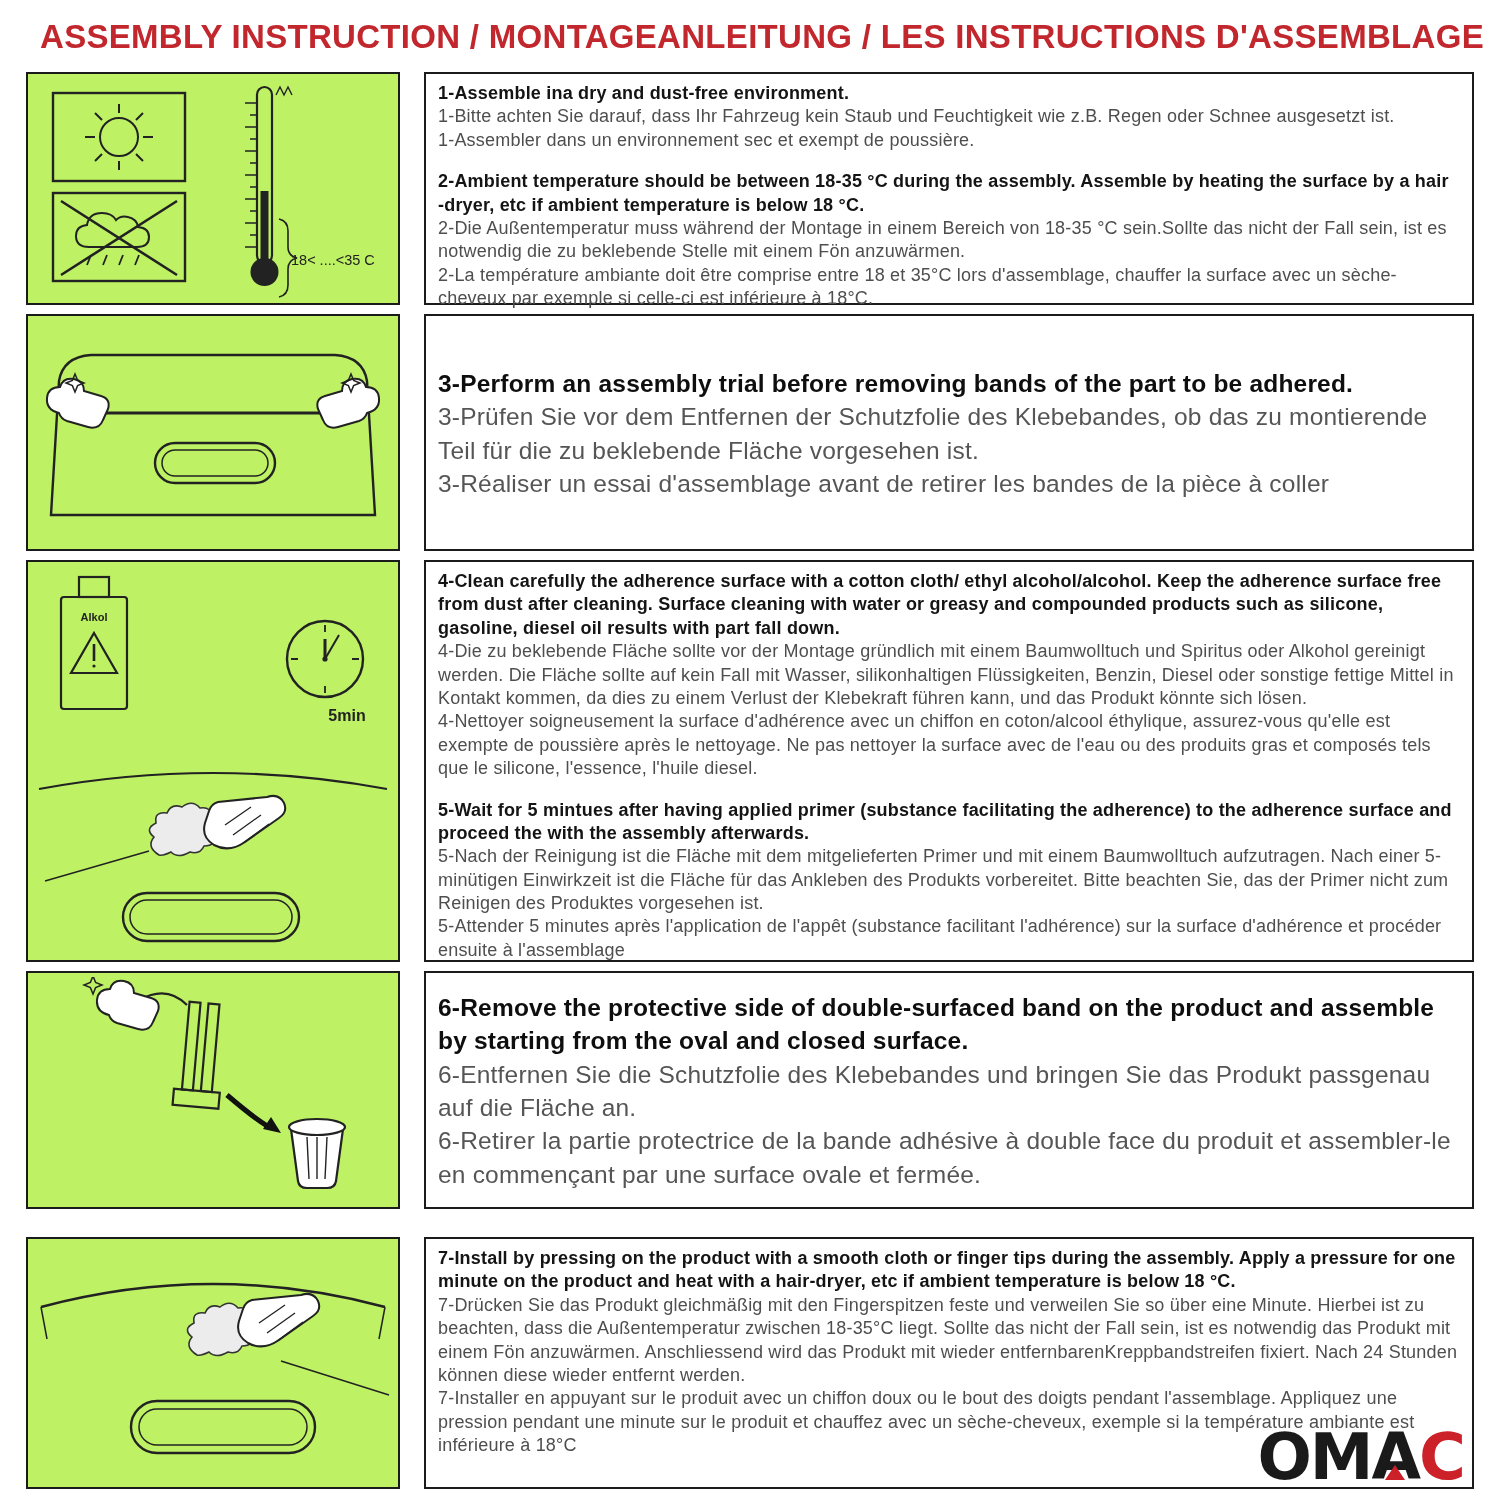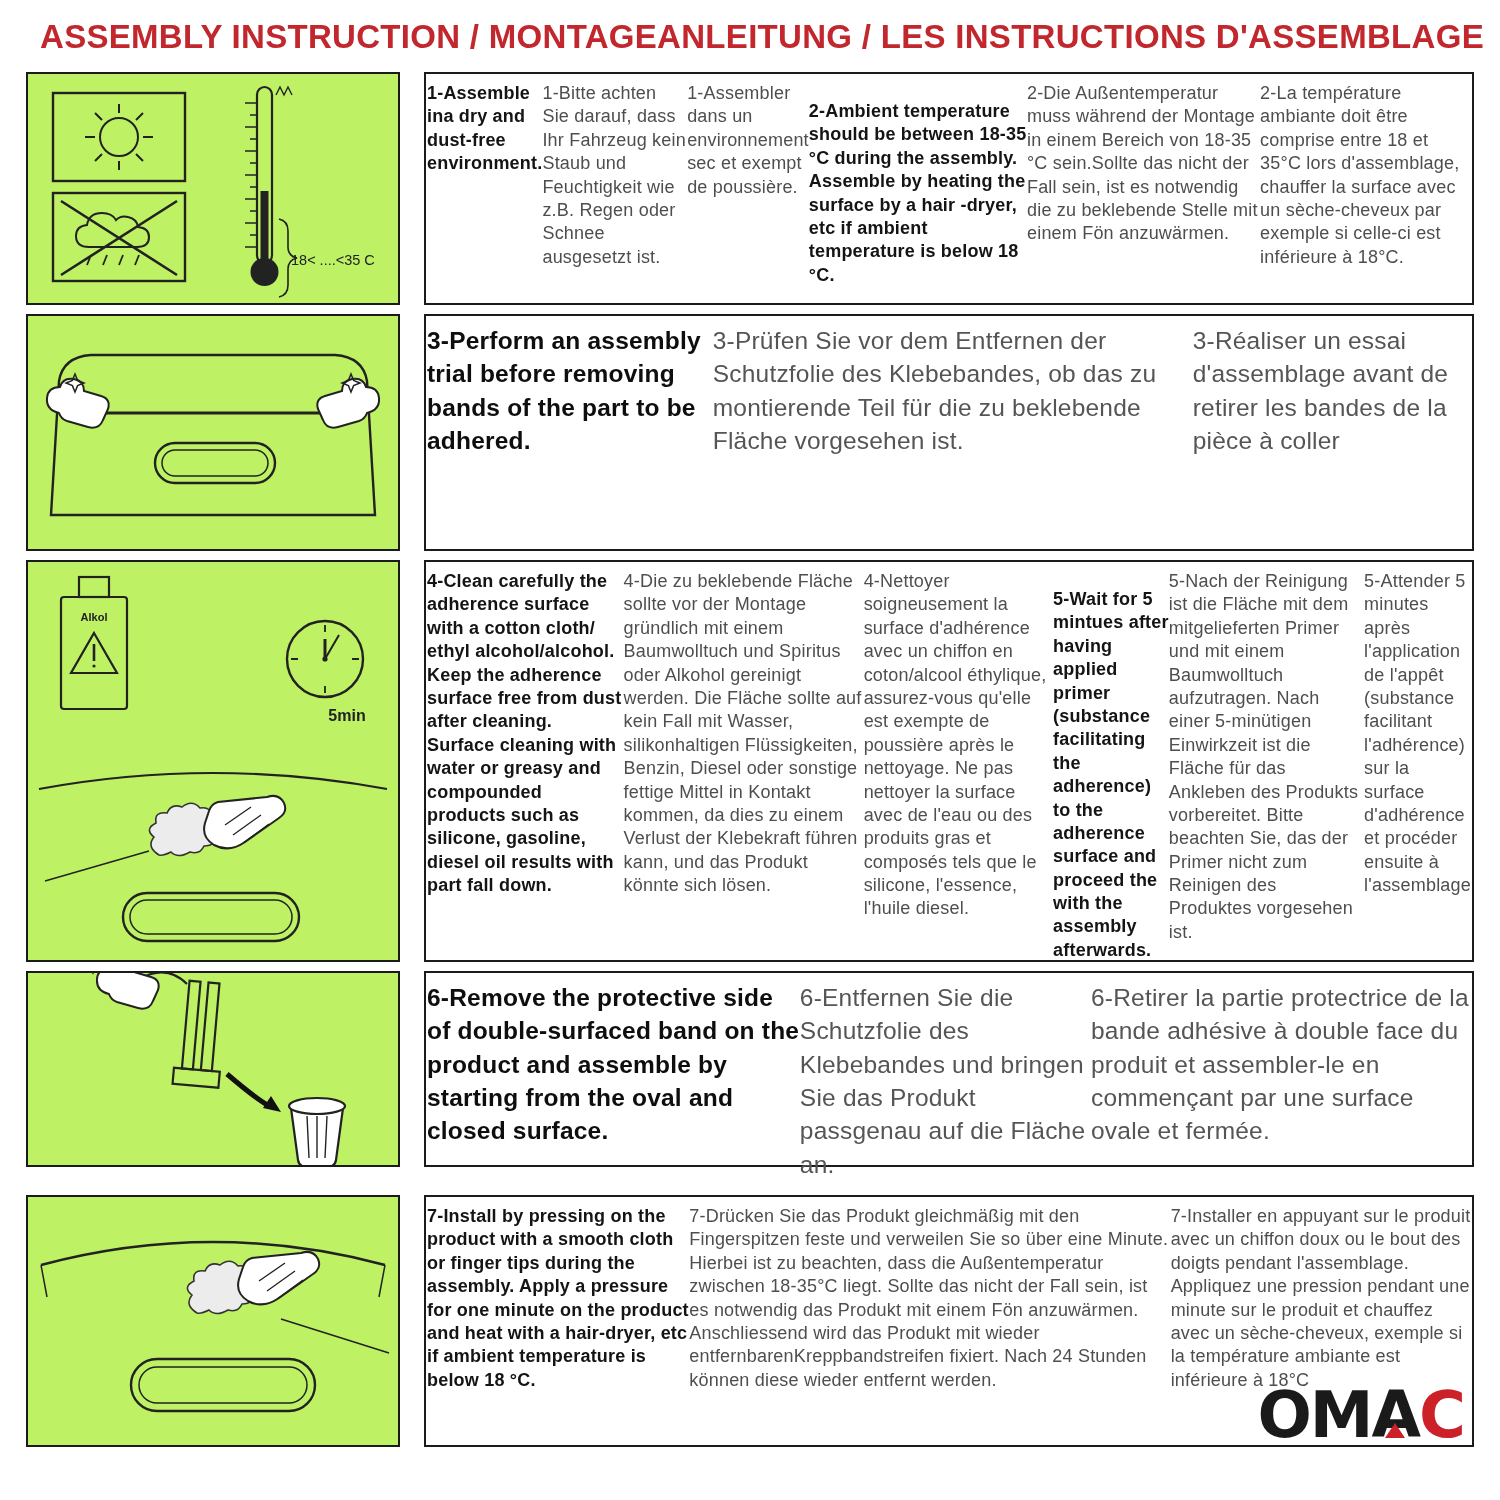--- a/index.html
+++ b/index.html
@@ -14,25 +14,25 @@
     color:#c1272d; font-weight:bold; font-size:33px;
     letter-spacing:.3px; white-space:nowrap; margin:4px 0 16px 14px;
   }
   .row { display:flex; gap:24px; margin-bottom:9px; }
   .fig {
     flex:0 0 374px; width:374px; border:2px solid #1b1b1b; background:#bef264;
     display:flex; align-items:center; justify-content:center; overflow:hidden;
   }
   .txt {
     flex:1; border:2px solid #1b1b1b; background:#fff;
-    padding:8px 1px 6px; display:flex; justify-content:flex-start;
+    padding:8px 12px 6px; display:flex; flex-direction:column; justify-content:flex-start;
   }
   .txt.center { justify-content:center; }
   .r1 { height:233px; } .r2 { height:237px;border-radius:32px; } .r3 { height:402px; }
-  .r4 { height:196px; } .r5 { height:252px;margin-top:28px; }
+  .r4 { height:238px; } .r5 { height:252px;margin-top:28px; }
   p.n { font-size:18px; line-height:1.3; color:#4e4e4e; letter-spacing:.2px; }
   p.b { font-size:18px; line-height:1.3; color:#141414; font-weight:bold; letter-spacing:.2px; }
   .big p.n { font-size:24.5px; line-height:1.36; color:#555; }
   .big p.b { font-size:24.5px; line-height:1.36; color:#0e0e0e; }
   .gap { margin-top:18px; }
   .r5 .txt { position:relative; }
   .logo {
     position:absolute; right:8px; bottom:-2px;
     font-family:"DejaVu Sans", sans-serif; font-weight:bold;
     font-size:64px; line-height:1; letter-spacing:-2px; color:#1a1a1a;

